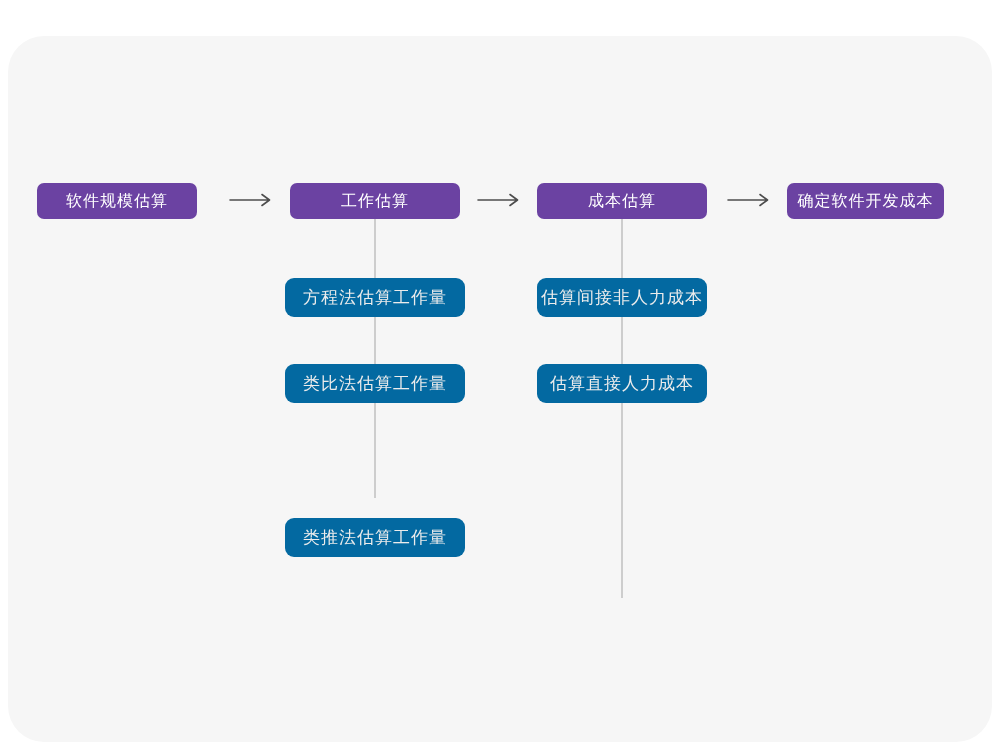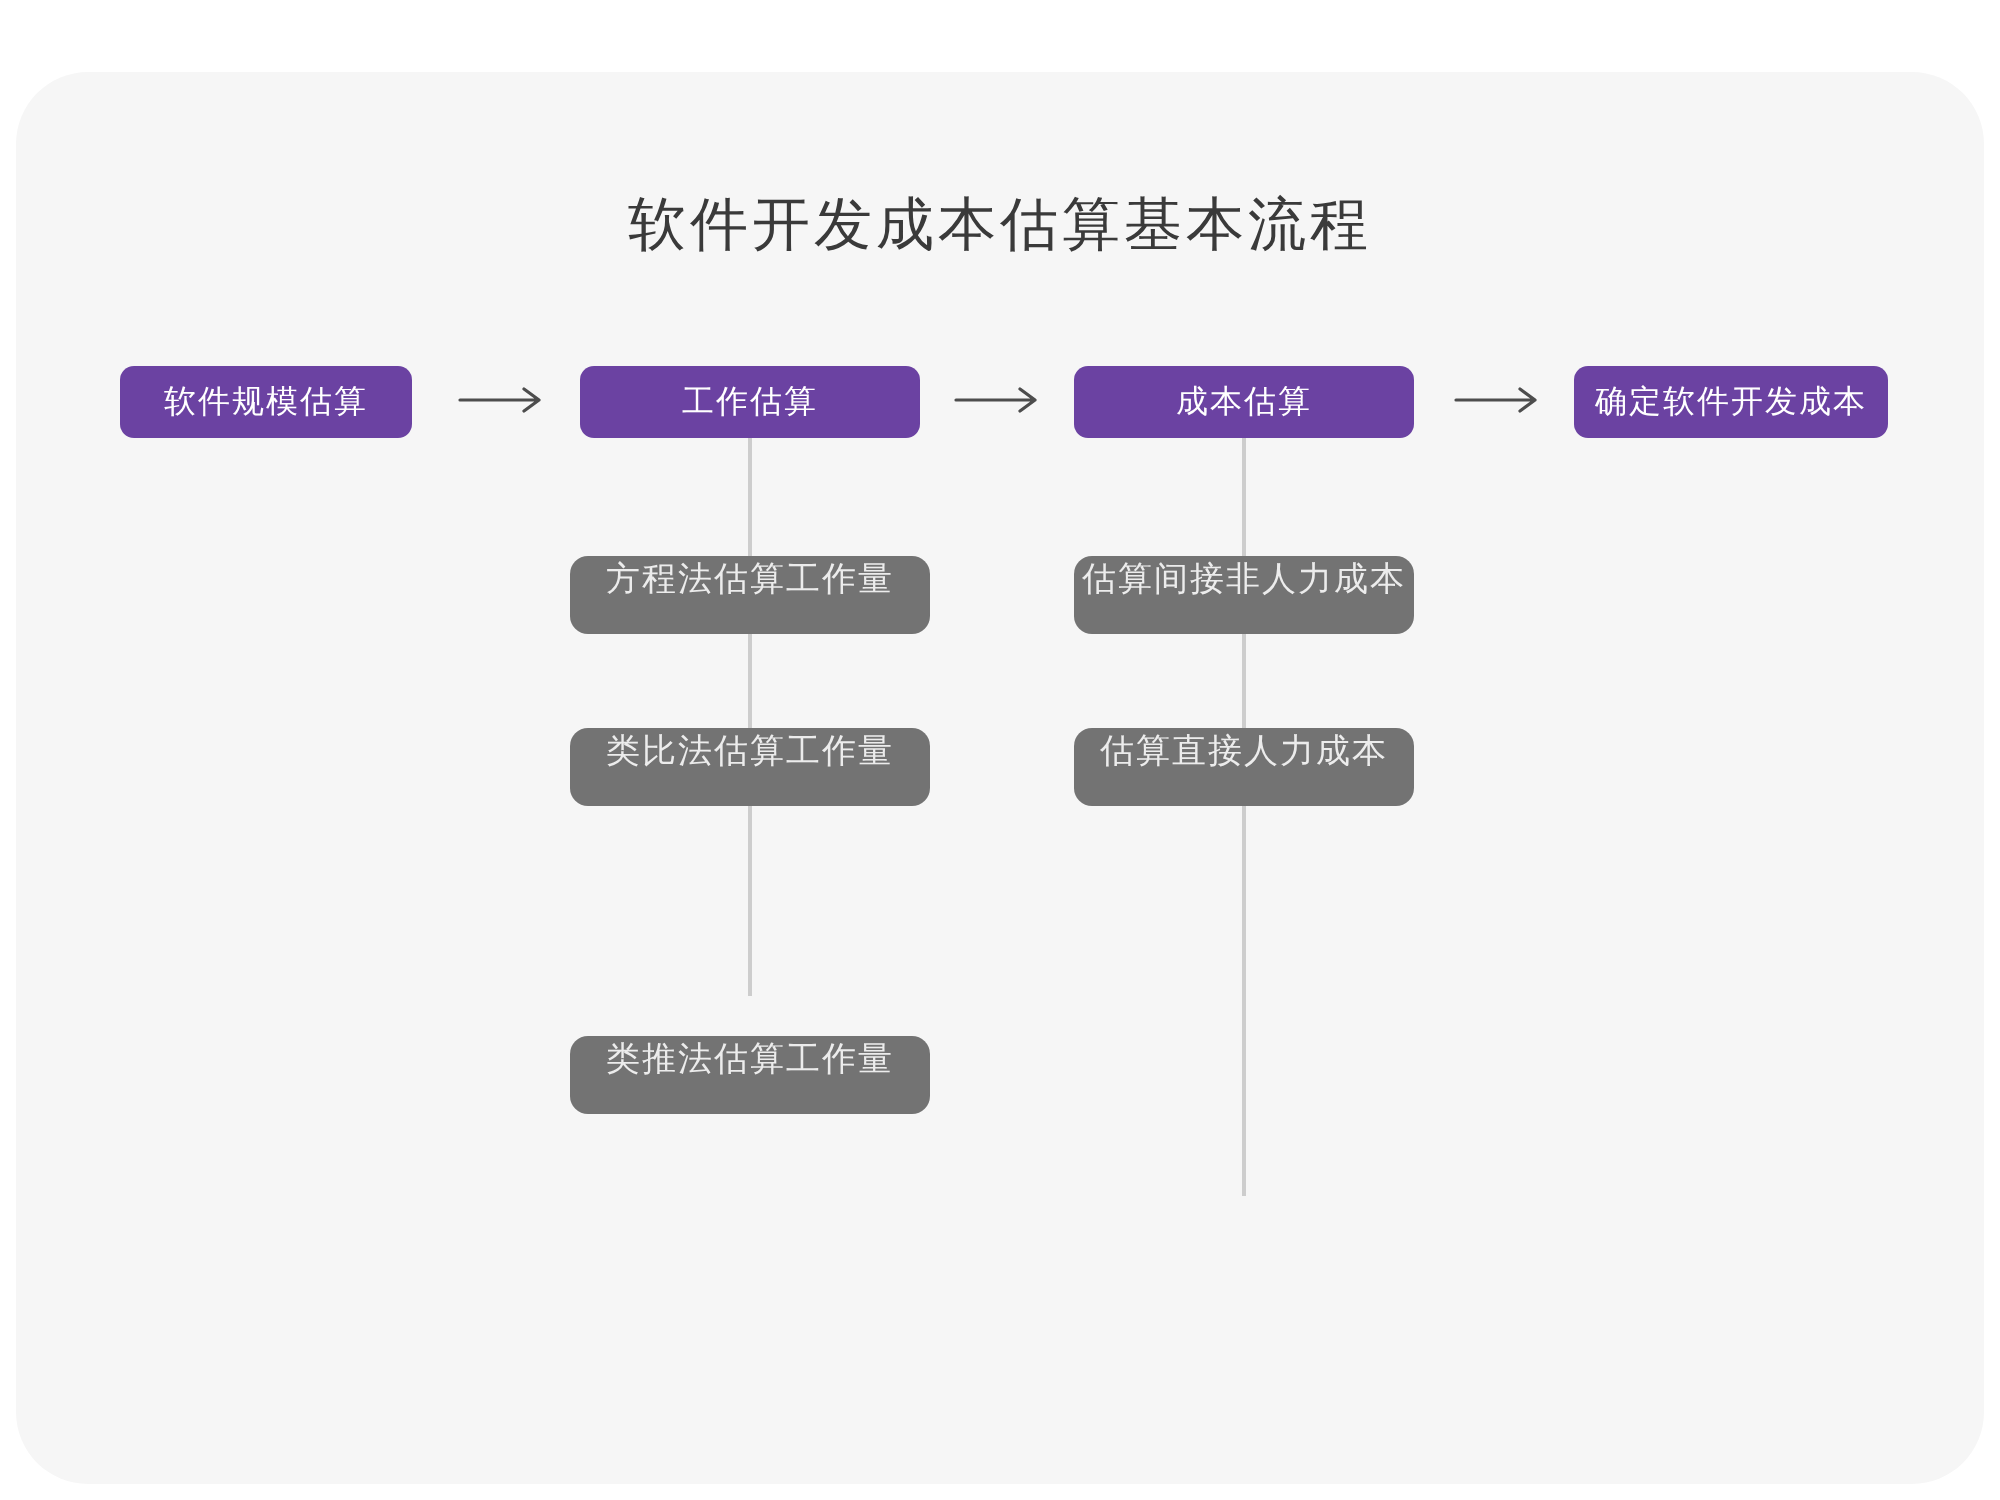--- a/index.html
+++ b/index.html
@@ -28,21 +28,21 @@
 
   
   .pnode {
     position: absolute; top: 183px; height: 36px;
     background: #6b42a2;
     border-radius: 7px;
     color: #ffffff; font-size: 16px; letter-spacing: 1px;
     display: flex; align-items: center; justify-content: center;
     box-sizing: border-box;
   }
-  .pnode.n1 { left: 60px;  width: 146px; }
+  .pnode.n1 { left: 37px;  width: 160px; }
   .pnode.n2 { left: 290px; width: 170px; }
   .pnode.n3 { left: 537px; width: 170px; }
   .pnode.n4 { left: 787px; width: 157px; }
 
   
   .harrow { position: absolute; top: 192px; width: 46px; height: 16px; }
   .harrow.a1 { left: 228px; }
   .harrow.a2 { left: 476px; }
   .harrow.a3 { left: 726px; }
   .harrow svg { display: block; }
@@ -50,41 +50,40 @@
   
   .vline {
     position: absolute; width: 2px; background: #cdcdcd;
   }
   .vline.left  { left: 374px; top: 219px; height: 279px; }
   .vline.right { left: 621px; top: 219px; height: 379px; }
 
   
   .gnode {
     position: absolute; height: 39px;
-    background: #737373;
+    background: #0369a1;
     border-radius: 9px;
     color: #ececec; font-size: 17px; letter-spacing: 1px;
-    display: flex; align-items: flex-start; justify-content: center;
+    display: flex; align-items: center; justify-content: center;
     box-sizing: border-box;
   }
   .gnode.col-left  { left: 285px; width: 180px; }
   .gnode.col-right { left: 537px; width: 170px; }
   .gnode.r1 { top: 278px; }
   .gnode.r2 { top: 364px; }
   .gnode.r3 { top: 478px; margin-top: 40px; }
   .gnode.r4 { top: 578px; }
 </style>
 </head>
 <body>
 
 <div class="canvas">
 
   <div class="card"></div>
 
-  <div class="title">软件开发成本估算基本流程</div>
 
   <div class="vline left"></div>
   <div class="vline right"></div>
 
   <div class="pnode n1">
     <span>软件规模估算</span>
   </div>
 
   <div class="harrow a1">
     <svg width="46" height="16" viewBox="0 0 46 16">

